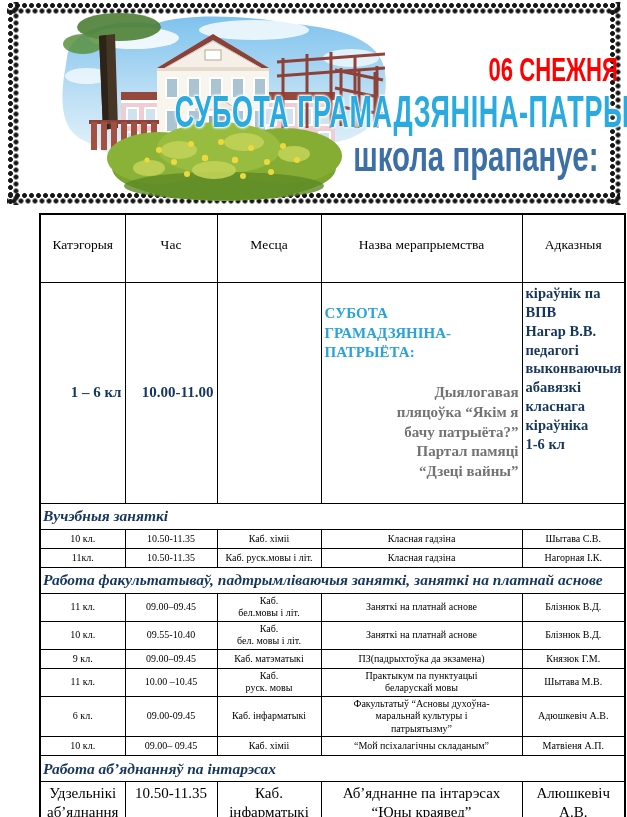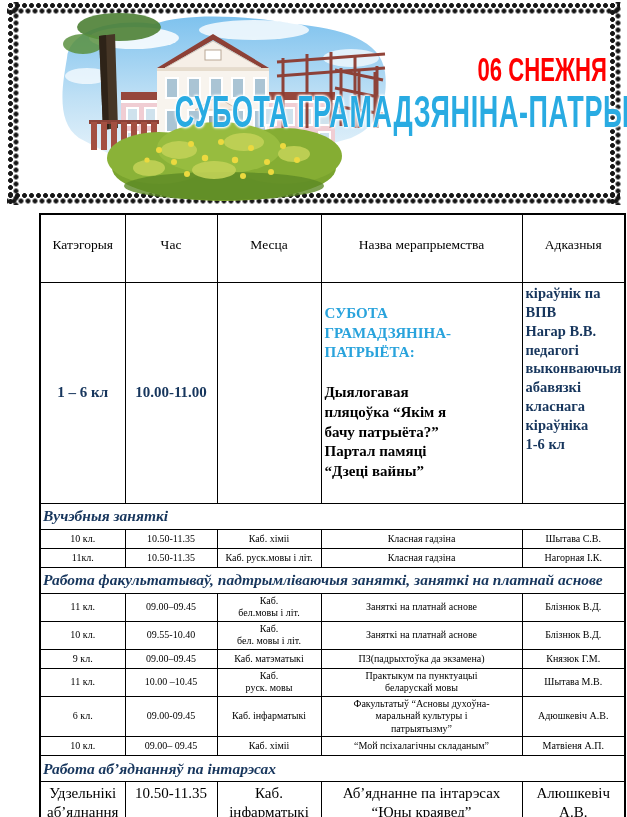--- a/index.html
+++ b/index.html
@@ -24,42 +24,42 @@
       radial-gradient(circle at 3.5px 3.5px,#161616 2.1px,transparent 2.7px),
       radial-gradient(circle at 3.5px 3.5px,#161616 2.1px,transparent 2.7px);
     background-size:13px 7px,13px 7px;
     background-position:0 0,5.5px 3.5px;}
   .dv.lft{left:2px;} .dv.rgt{right:0;}
 
   .photo{position:absolute;left:34px;top:10px;width:352px;height:192px;}
 
   .banner-text{font-family:"Liberation Sans",sans-serif;font-weight:bold;line-height:1;white-space:nowrap;}
   .cond{display:inline-block;transform-origin:100% 50%;}
-  .date{position:absolute;top:52px;right:15px;font-size:34px;color:var(--date-red,#ff0000);}
+  .date{position:absolute;top:52px;right:4px;font-size:34px;color:var(--date-red,#ff0000);}
   .date .cond{transform:scaleX(.65);}
   .title{position:absolute;top:89px;left:0;width:100%;text-align:center;font-size:45px;
     color:var(--title-blue,#29abe2);
     text-shadow:0 0 2px #fff,0 0 4px #fff,1px 1px 3px #fff,-1px -1px 3px #fff;}
   .title .cond{transform:scaleX(.60);transform-origin:50% 50%;letter-spacing:1px;}
   .subtitle{position:absolute;top:136px;right:24px;font-size:42px;color:var(--subtitle-blue,#3c6fa6);}
   .subtitle .cond{transform:scaleX(.70);}
 
   
   table.t{border-collapse:collapse;table-layout:fixed;width:585px;margin:8px 0 0 39px;
     border:2px solid #000;}
   table.t td{border:1px solid #000;padding:1px 3px;white-space:pre-line;vertical-align:middle;
     overflow:hidden;}
   tr.hdr td{font-size:13.5px;text-align:center;vertical-align:top;padding-top:22px;height:44px;}
   tr.big td{height:148px;margin-top:19px;}
   .navy{color:var(--navy,#17365d);font-weight:bold;}
-  .ctr{text-align:center;}
+  .ctr{text-align:right;}
   .top{vertical-align:top !important;}
   td.event-main{font-size:15px;font-weight:bold;line-height:1.32;padding:2px 4px;}
   .evt{color:var(--event-cyan,#29a3dc);}
-  .evb{color:#000000;}
+  .evb{color:#737373;text-align:right;}
   td.resp-main{font-size:14.5px;line-height:1.30;padding:2px 3px;}
   tr.big .cattime{font-size:15px;}
   tr.sec td{color:var(--navy,#17365d);font-weight:bold;font-style:italic;text-align:left;
     font-size:15.5px;height:21px;padding:2px;}
   tr.sm td{font-size:10px;text-align:center;line-height:1.25;height:16px;}
   tr.bt td{font-size:15px;text-align:center;line-height:1.22;vertical-align:top;padding-top:2px;}
   td.cat-sm{font-size:9.5px;text-align:center;vertical-align:top;padding-top:8px;line-height:1.35;}
 </style>
 </head>
 <body>
@@ -176,20 +176,21 @@
           <circle cx="258" cy="150" r="3"></circle>
         <circle cx="148" cy="164" r="3"></circle>
           <circle cx="204" cy="166" r="3"></circle>
         <circle cx="232" cy="162" r="3"></circle>
           <circle cx="108" cy="150" r="2.6"></circle>
       </g>
     </svg>
 
     <div class="banner-text date"><span class="cond">06 СНЕЖНЯ</span></div>
     <div class="banner-text title"><span class="cond">СУБОТА ГРАМАДЗЯНІНА-ПАТРЫЁТА</span></div>
+    <div class="banner-text subtitle"><span class="cond">школа прапануе:</span></div>
   </div>
 
   <table class="t">
     <colgroup>
       <col style="width:85px">
         <col style="width:92px">
         <col style="width:104px">
         <col style="width:201px">
         <col style="width:103px">
     </colgroup>

